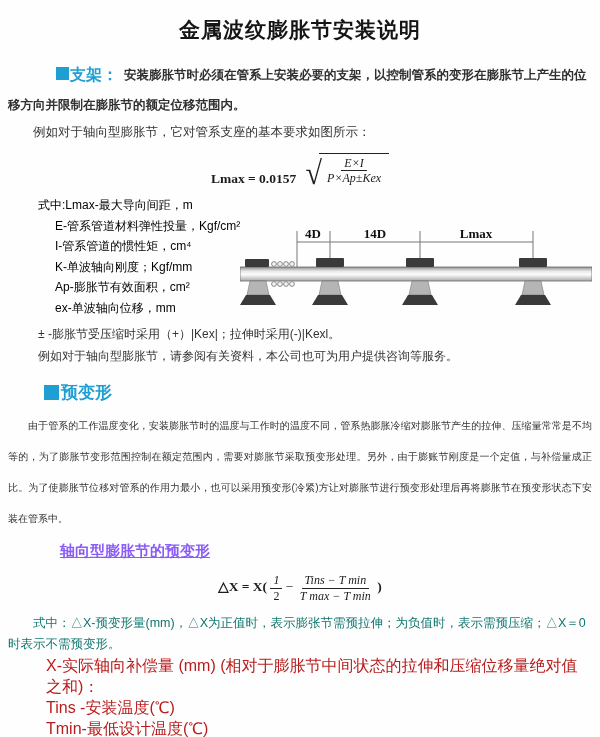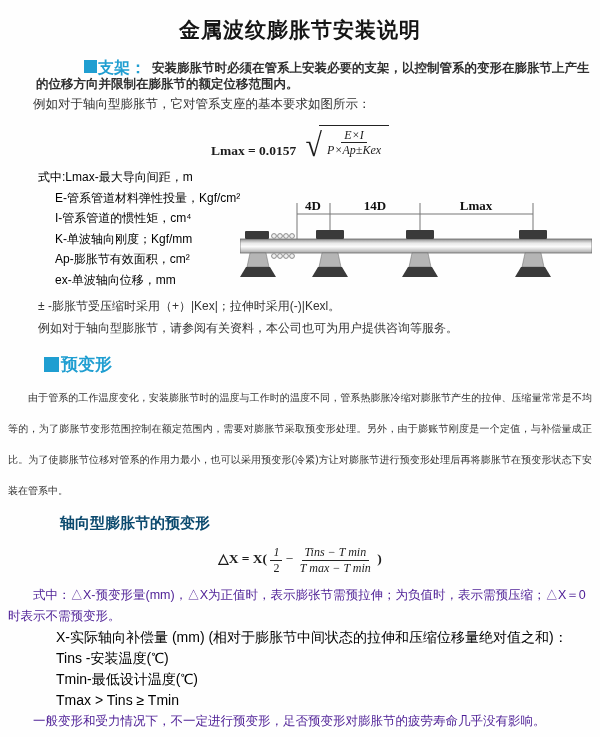--- a/index.html
+++ b/index.html
@@ -7,23 +7,22 @@
     width:600px;height:737px;overflow:hidden;background:#fefefe;
     font-family:"Liberation Sans",sans-serif;color:#3a3a3a;
   }
   .page{padding:8px 8px 0 8px;position:relative;}
   h1.doc-title{
     text-align:center;font-size:21px;font-weight:bold;color:#151515;
     margin:8px 0 16px 0;letter-spacing:1px;
   }
   p{margin:0;}
   .lead{
-    font-size:12.5px;line-height:16px;font-weight:600;color:#303030;
+    font-size:12.5px;line-height:30px;font-weight:600;color:#303030;
     text-indent:48px;
-    margin-left:28px;
   }
   .sec-inline-label{
     color:#1f9ed1;font-size:16px;font-weight:bold;vertical-align:-1px;margin-right:6px;
   }
   .sq{
     display:inline-block;width:13px;height:13px;background:#1f9ed1;
     margin-right:1px;vertical-align:-1px;
   }
   .example{font-size:12.5px;line-height:24px;text-indent:2em;color:#333;}
   
@@ -51,24 +50,24 @@
   .diagram{position:absolute;top:26px;right:0;width:352px;height:100px;}
   
   .sec-header{
     color:#1f9ed1;font-size:17px;font-weight:bold;margin:14px 0 6px 36px;
   }
   .sec-header .sq{width:15px;height:15px;vertical-align:-2px;margin-right:2px;}
   .body-para{
     font-size:10px;line-height:31px;text-indent:2em;text-align:justify;color:#333;
   }
   .sub-title{
-    color:#0c4a6e;font-size:15px;font-weight:bold;margin:8px 0 4px 52px;
+    color:#8b5cf6;font-size:15px;font-weight:bold;margin:8px 0 4px 52px;text-decoration:underline;
   }
-  .note-para{font-size:12.5px;line-height:21px;text-indent:2em;color:#4c1d95;}
-  .note-item{font-size:14px;line-height:21px;margin-left:48px;color:#000000;}
+  .note-para{font-size:12.5px;line-height:21px;text-indent:2em;color:#0f766e;}
+  .note-item{font-size:16px;line-height:21px;margin-left:38px;color:#b91c1c;}
   .axial-formula{margin:12px 0 10px 0;}
 </style>
 </head>
 <body>
 
 <div class="page">
 
   <h1 class="doc-title">金属波纹膨胀节安装说明</h1>
 
   <p class="lead"><span class="sq"></span><span class="sec-inline-label">支架：</span><span>安装膨胀节时必须在管系上安装必要的支架，以控制管系的变形在膨胀节上产生的位移方向并限制在膨胀节的额定位移范围内。</span></p>

